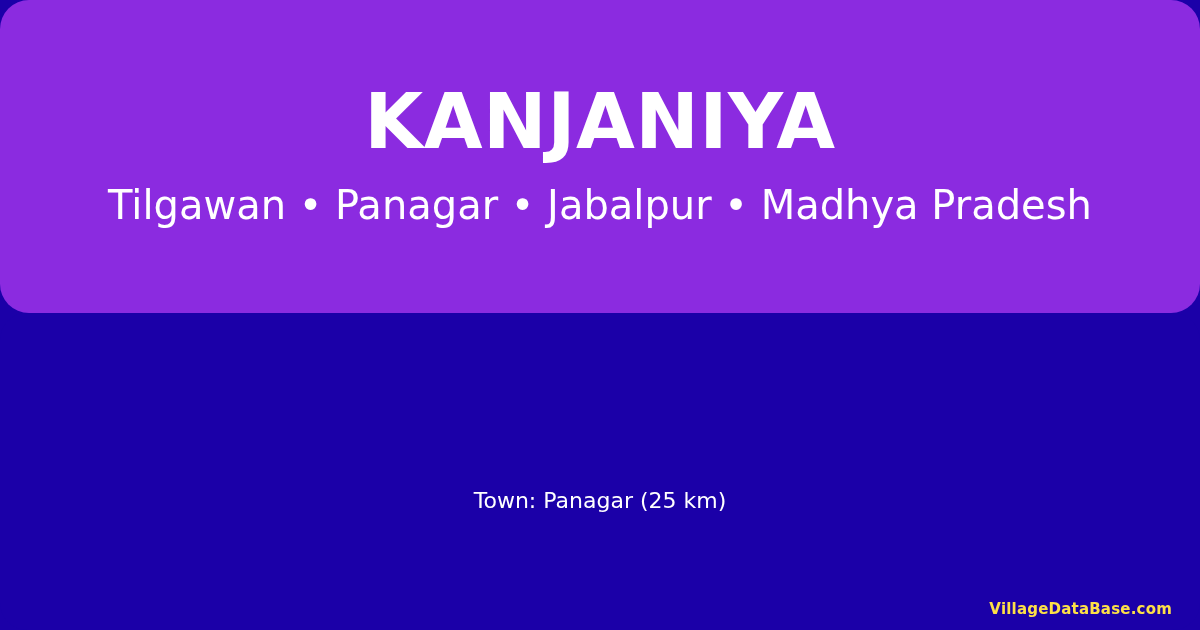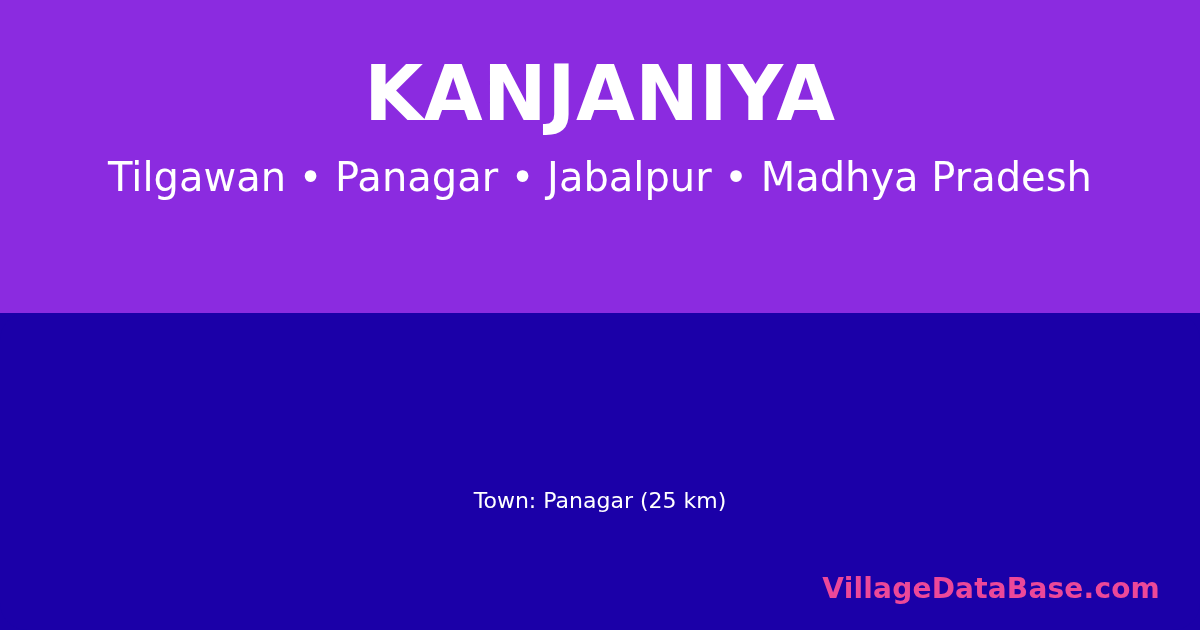--- a/index.html
+++ b/index.html
@@ -28,21 +28,22 @@
   .hero {
     position: relative;
     width: 100%;
     height: 313px;
     background: #8B2BE0;
     box-sizing: border-box;
     display: flex;
     flex-direction: column;
     align-items: center;
     justify-content: flex-start;
-    padding-top: 56px;
+    padding-top: 84px;
+    border-radius: 29px;
   }
 
   .village-title {
     margin: 0;
     font-size: 76px;
     line-height: 1.0;
     font-weight: 700;
     color: #FFFFFF;
     letter-spacing: 0.5px;
     text-align: center;
@@ -82,25 +83,25 @@
     font-weight: 400;
     color: #FFFFFF;
     text-align: center;
     white-space: nowrap;
   }
 
   .site-watermark {
     position: absolute;
     right: 28px;
     bottom: 12px;
-    margin: 12px;
-    font-size: 28px;
+    margin: 0;
+    font-size: 15px;
     line-height: 1.2;
     font-weight: 700;
-    color: #ec4899;
+    color: #fde047;
     letter-spacing: 0.2px;
     text-align: right;
     white-space: nowrap;
   }
 </style>
 </head>
 <body>
 
 <div class="card">
 

